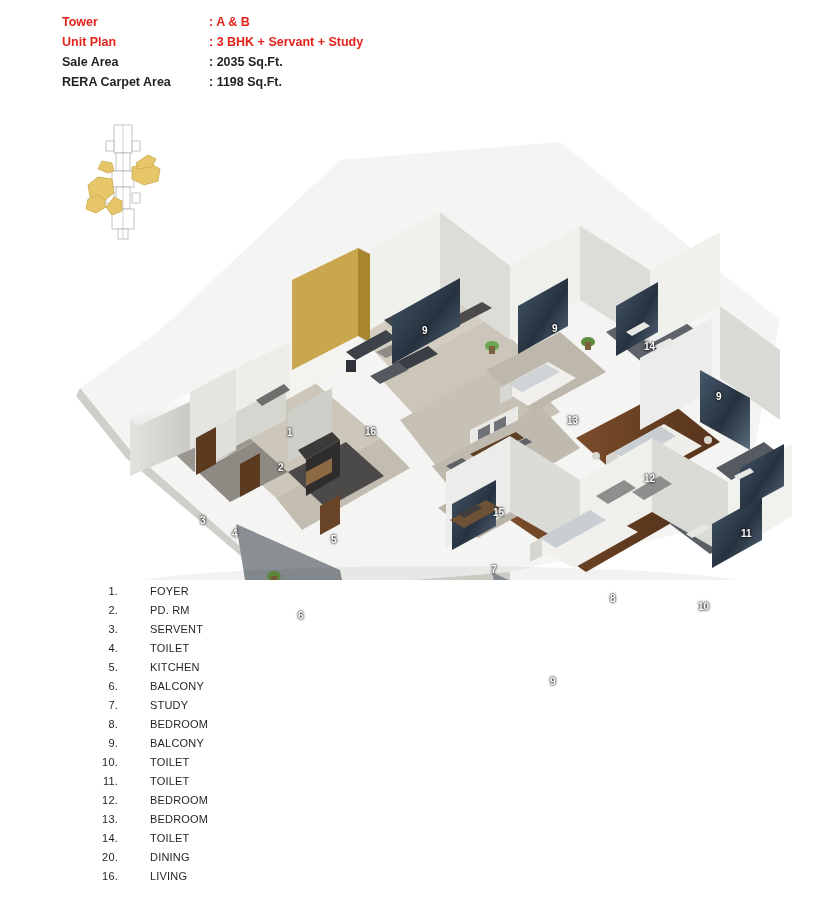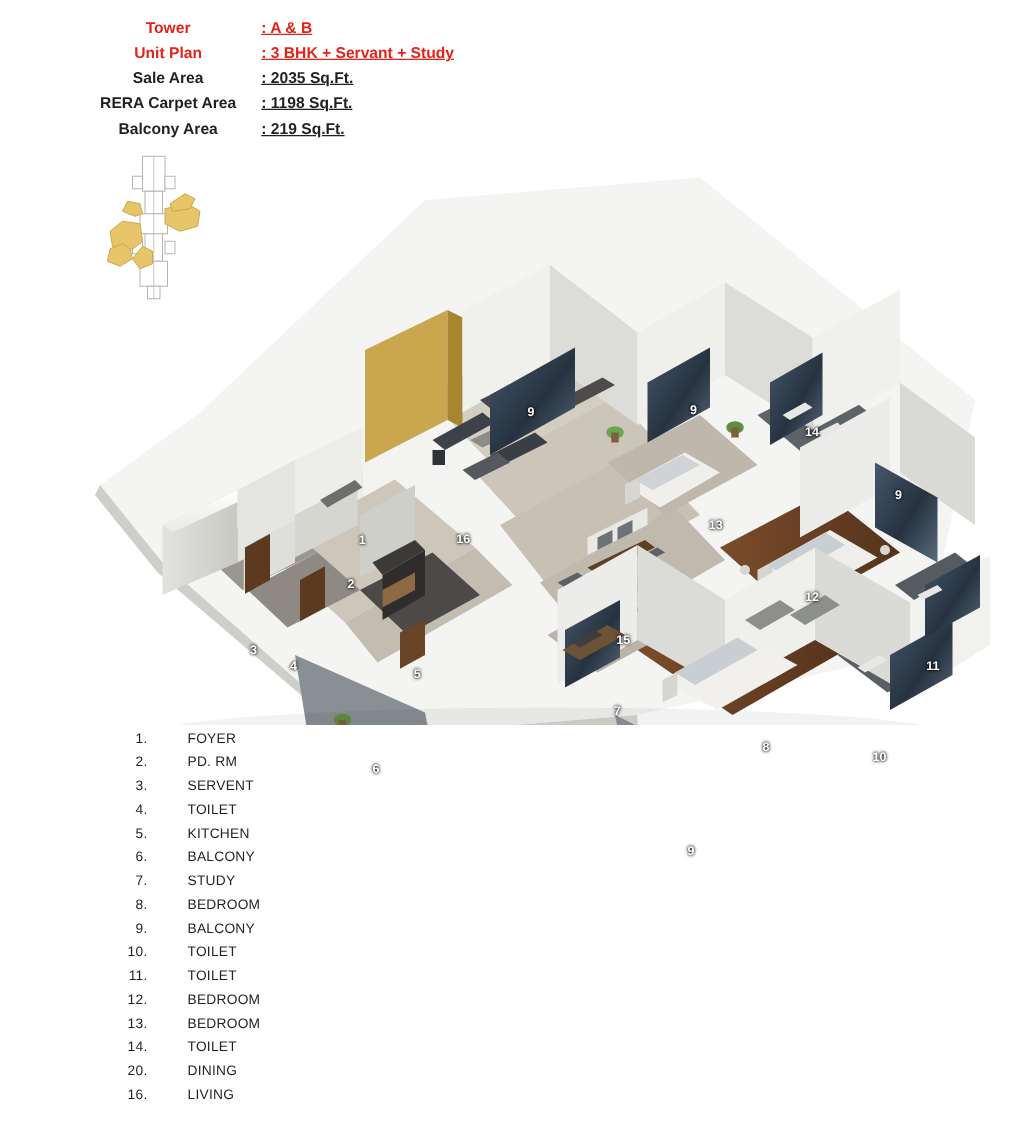--- a/index.html
+++ b/index.html
@@ -24,22 +24,22 @@
     font-size: 12.5px;
     font-weight: bold;
     color: #231f20;
   }
   .spec-table td {
     padding: 1px 0;
     vertical-align: top;
     white-space: nowrap;
     line-height: 1.45;
   }
-  .spec-table td.label { width: 145px; text-align: center; }
-  .spec-table td.value { padding-left: 2px; text-decoration: underline; }
+  .spec-table td.label { width: 145px; }
+  .spec-table td.value { padding-left: 2px; }
   .spec-table tr.highlight td { color: #e2231a; }
 
   
   .keyplan {
     position: absolute;
     left: 76px;
     top: 123px;
     width: 96px;
     height: 118px;
   }
@@ -101,24 +101,20 @@
       <td class="label">Unit Plan</td>
       <td class="value">: 3 BHK + Servant + Study</td>
     </tr>
     <tr>
       <td class="label">Sale Area</td>
       <td class="value">: 2035 Sq.Ft.</td>
     </tr>
     <tr>
       <td class="label">RERA Carpet Area</td>
       <td class="value">: 1198 Sq.Ft.</td>
-    </tr>
-    <tr>
-      <td class="label">Balcony Area</td>
-      <td class="value">: 219 Sq.Ft.</td>
     </tr>
   </tbody>
 </table>
 
 <div class="keyplan">
   <svg width="96" height="118" viewBox="0 0 96 118" xmlns="http://www.w3.org/2000/svg">
     <g stroke="#b5b5b5" stroke-width="0.8" fill="#ffffff">
 
       <rect x="38" y="2" width="18" height="28"></rect>
       <rect x="40" y="30" width="14" height="18"></rect>

